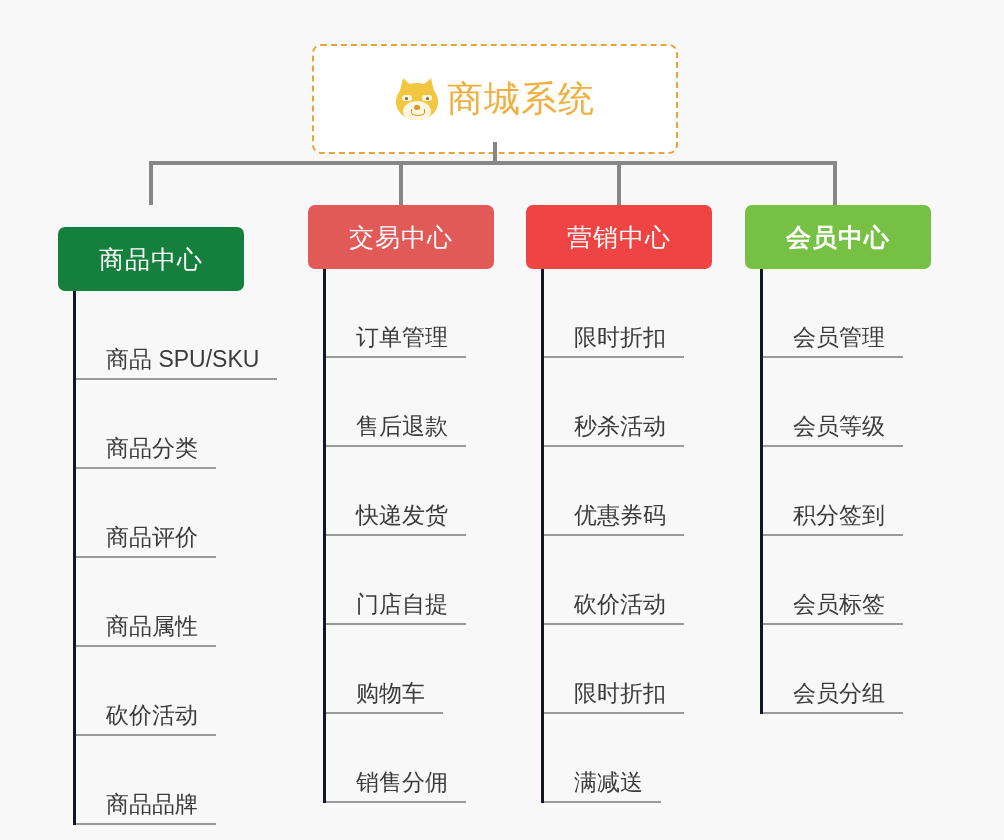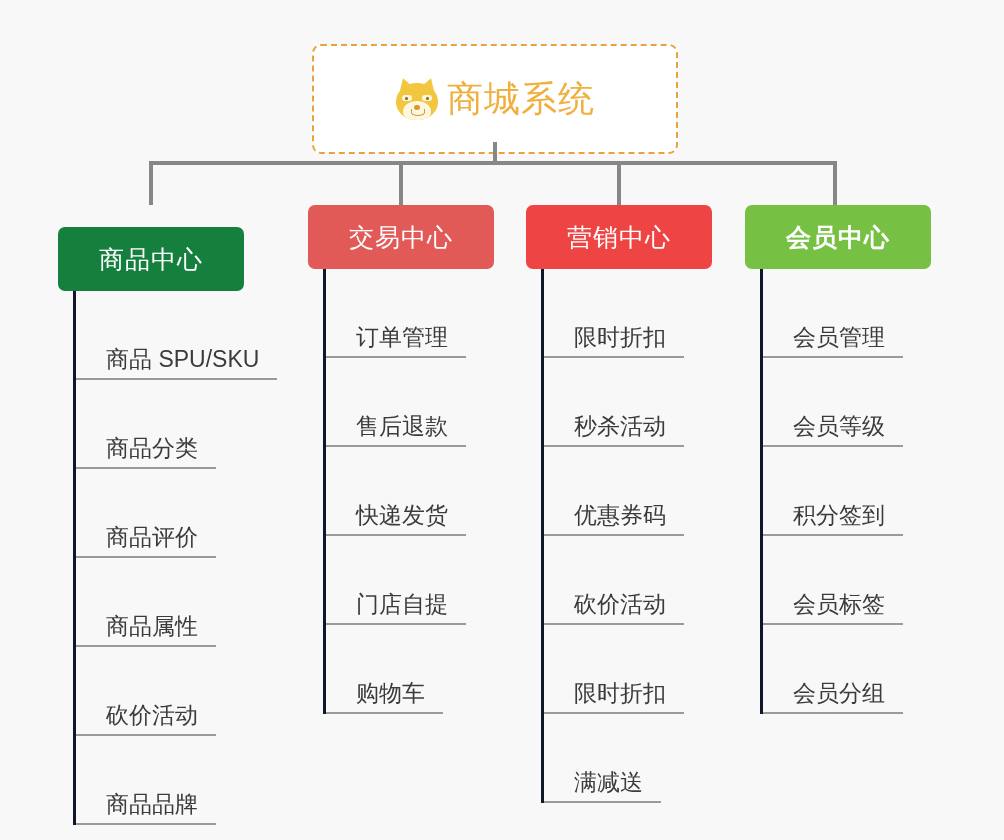--- a/index.html
+++ b/index.html
@@ -252,20 +252,23 @@
         </div>
       <div class="leaf">
           <span class="leaf-text">快递发货</span>
         </div>
       <div class="leaf">
           <span class="leaf-text">门店自提</span>
         </div>
       <div class="leaf">
           <span class="leaf-text">购物车</span>
         </div>
+      <div class="leaf">
+          <span class="leaf-text">销售分佣</span>
+        </div>
     </div>
   </div>
 
   <div class="column" style="left:526px;width:186px;">
     <div class="col-header" style="background:#ef4444;">营销中心</div>
     <div class="col-body">
       <div class="leaf">
           <span class="leaf-text">限时折扣</span>
         </div>
       <div class="leaf">

